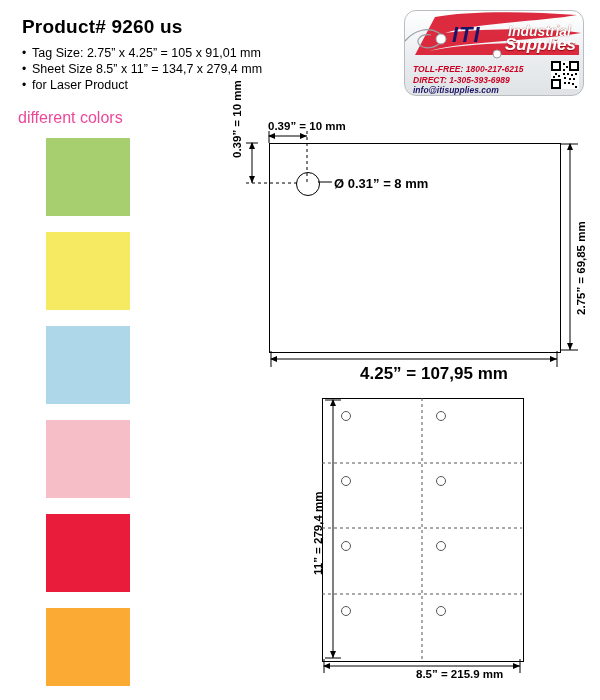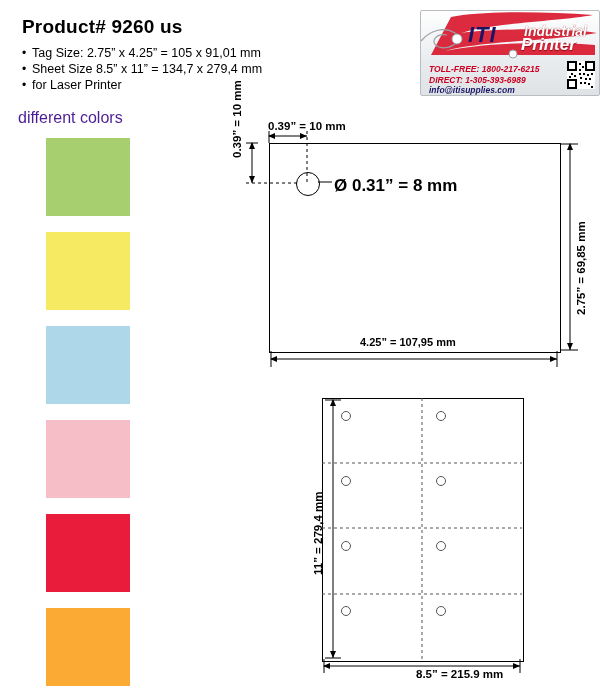--- a/index.html
+++ b/index.html
@@ -48,26 +48,26 @@
     font-size: 12px;
     line-height: 16px;
   }
   .spec-list .txt {
     flex: 1 1 auto;
   }
 
   
   .logo {
     position: absolute;
-    left: 420px;
+    left: 404px;
     top: 10px;
     width: 178px;
     height: 84px;
     border: 1px solid #b9bdc2;
-    border-radius: 2px;
+    border-radius: 12px;
     background: linear-gradient(#ffffff, #e9ecef 60%, #dfe3e6);
     overflow: hidden;
   }
   .logo .swoosh {
     position: absolute;
     left: 0;
     top: 0;
     width: 178px;
     height: 50px;
   }
@@ -124,21 +124,21 @@
     width: 28px;
     height: 28px;
   }
 
   
   .colors-title {
     position: absolute;
     left: 18px;
     top: 109px;
     font-size: 16px;
-    color: #4c1d95;
+    color: #ec4899;
   }
   .swatches {
     position: absolute;
     left: 46px;
     top: 138px;
     width: 84px;
   }
   .swatch {
     width: 84px;
     height: 78px;
@@ -162,21 +162,21 @@
     width: 22px;
     height: 22px;
     border: 1px solid #000000;
     border-radius: 50%;
     background: #ffffff;
   }
   .hole-label {
     position: absolute;
     left: 334px;
     top: 176px;
-    font-size: 17px;
+    font-size: 13px;
     font-weight: bold;
   }
   .lbl-top {
     position: absolute;
     left: 268px;
     top: 120px;
     font-size: 11.5px;
     font-weight: bold;
   }
   .lbl-left {
@@ -195,22 +195,22 @@
     top: 315px;
     font-size: 11.5px;
     font-weight: bold;
     transform: rotate(-90deg);
     transform-origin: left top;
     white-space: nowrap;
   }
   .lbl-bottom {
     position: absolute;
     left: 360px;
-    top: 336px;
-    font-size: 11px;
+    top: 364px;
+    font-size: 17px;
     font-weight: bold;
   }
   .svg-layer {
     position: absolute;
     left: 0;
     top: 0;
     width: 600px;
     height: 700px;
     pointer-events: none;
   }
@@ -263,34 +263,34 @@
     <div class="bullet-row">
       <span class="dot">•</span>
       <span class="txt">Tag Size: 2.75” x 4.25” = 105 x 91,01 mm</span>
     </div>
     <div class="bullet-row">
       <span class="dot">•</span>
       <span class="txt">Sheet Size 8.5” x 11” = 134,7 x 279,4 mm</span>
     </div>
     <div class="bullet-row">
       <span class="dot">•</span>
-      <span class="txt">for Laser Printer</span>
+      <span class="txt">for Laser Product</span>
     </div>
   </div>
 
   <div class="logo">
     <svg class="swoosh" viewBox="0 0 178 50">
       <path d="M30 6 C60 0, 120 0, 172 4 C140 10, 70 12, 40 22 C70 18, 140 16, 176 22 C130 30, 60 30, 24 40 C60 32, 120 30, 174 34 L174 44 L10 44 Z" fill="#d9182e" opacity="0.92"></path>
       <path d="M0 30 C10 18, 24 16, 34 22 C44 28, 30 40, 18 36 C8 32, 14 22, 26 24" fill="none" stroke="#9aa0a6" stroke-width="1.2"></path>
       <circle cx="36" cy="28" r="5" fill="#ffffff" stroke="#9aa0a6" stroke-width="1"></circle>
       <circle cx="92" cy="43" r="4" fill="#ffffff" stroke="#9aa0a6" stroke-width="1"></circle>
     </svg>
     <div class="logo-iti">ITI</div>
     <div class="logo-industrial">Industrial</div>
-    <div class="logo-supplies">Printer</div>
+    <div class="logo-supplies">Supplies</div>
     <div class="logo-contact">
       <div>TOLL-FREE: 1800-217-6215</div>
       <div>DIRECT: 1-305-393-6989</div>
       <div class="logo-email">info@itisupplies.com</div>
     </div>
     <svg class="qr" viewBox="0 0 28 28">
       <rect x="0" y="0" width="28" height="28" fill="#ffffff"></rect>
       <rect x="1" y="1" width="8" height="8" fill="none" stroke="#000" stroke-width="2"></rect>
       <rect x="19" y="1" width="8" height="8" fill="none" stroke="#000" stroke-width="2"></rect>
       <rect x="1" y="19" width="8" height="8" fill="none" stroke="#000" stroke-width="2"></rect>

